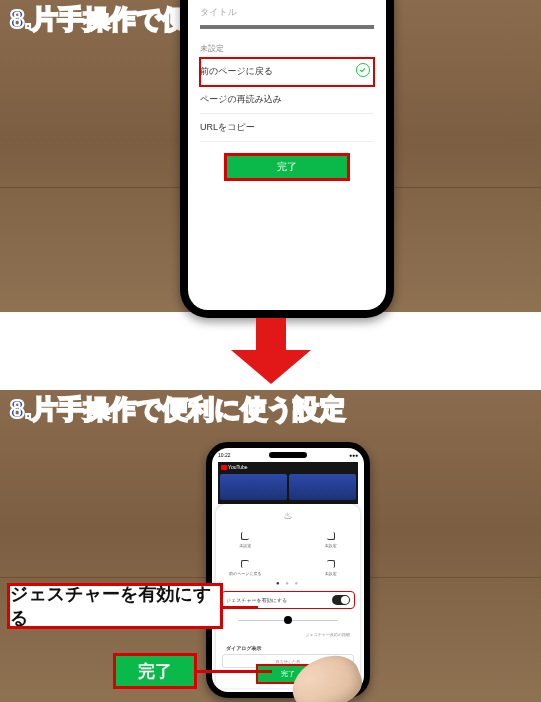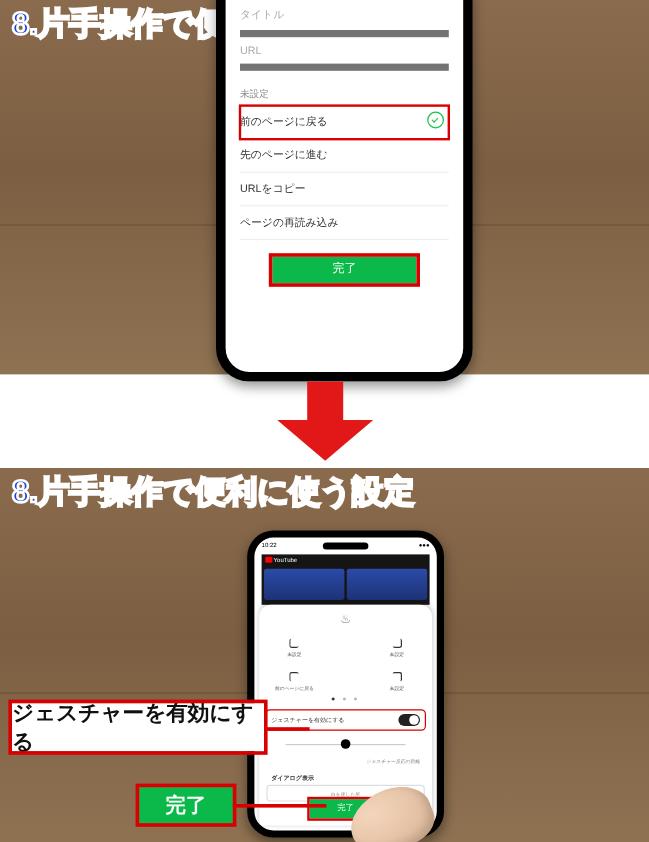--- a/index.html
+++ b/index.html
@@ -6,21 +6,21 @@
 .stage{width:541px;height:702px;position:relative;overflow:hidden}
 .panel{width:541px;position:relative;background:linear-gradient(180deg,#8a6b4d 0%,#7c5e42 45%,#8f7252 100%)}
 .panel.top{height:312px}
 .panel.bottom{height:312px;margin-top:78px}
 .panel::before{content:"";position:absolute;left:0;right:0;top:60%;height:1px;background:rgba(0,0,0,.18)}
 .heading{position:absolute;left:10px;top:2px;font-size:26px;font-weight:800;color:#1146d6;-webkit-text-stroke:2.2px #fff}
 
 
 .phone-top{position:absolute;left:180px;top:-10px;width:198px;height:320px;background:#fff;border:8px solid #000;border-top:none;border-radius:0 0 28px 28px;box-shadow:0 4px 10px rgba(0,0,0,.4)}
 .pt-inner{position:absolute;left:0;right:0;top:0;bottom:0;padding:10px 12px 12px 12px;font-size:9px;color:#444}
-.pt-field{border-bottom:6px solid #737373;padding:6px 0;color:#aaa}
+.pt-field{border-bottom:4px solid #737373;padding:6px 0;color:#aaa}
 .pt-sect{margin-top:14px;color:#888;font-size:8px}
 .pt-list{margin-top:4px}
 .pt-item{padding:7px 0;border-bottom:1px solid #eee;color:#333;font-size:9px;position:relative}
 .pt-item.sel{outline:2px solid #d80000;outline-offset:-1px}
 .pt-check{position:absolute;right:4px;top:5px;width:12px;height:12px;border:1.5px solid #1bc24b;border-radius:50%}
 .pt-check::after{content:"";position:absolute;left:2.5px;top:3.5px;width:4px;height:2px;border-left:1.5px solid #1bc24b;border-bottom:1.5px solid #1bc24b;transform:rotate(-45deg)}
 .pt-done{margin:14px auto 0 auto;width:120px;height:22px;background:#0bb84a;color:#fff;font-size:10px;line-height:22px;text-align:center;outline:3px solid #d80000}
 
 
 .arrow{position:absolute;left:228px;top:312px;width:86px;height:78px}
@@ -77,30 +77,28 @@
 <body>
 
 <div class="stage">
 
   <div class="panel top">
     <div class="heading">8.片手操作で便利に使う設定</div>
 
     <div class="phone-top">
       <div class="pt-inner">
         <div class="pt-field">タイトル</div>
-        <div class="pt-field">URL</div>
         <div class="pt-sect">未設定</div>
         <div class="pt-list">
           <div class="pt-item sel">
             <span>前のページに戻る</span>
             <span class="pt-check"></span>
           </div>
-          <div class="pt-item">先のページに進む</div>
+          <div class="pt-item">ページの再読み込み</div>
           <div class="pt-item">URLをコピー</div>
-          <div class="pt-item">ページの再読み込み</div>
         </div>
         <div class="pt-done">完了</div>
       </div>
     </div>
   </div>
 
   <div class="arrow">
     <div class="shaft"></div>
       <div class="head"></div>
   </div>

